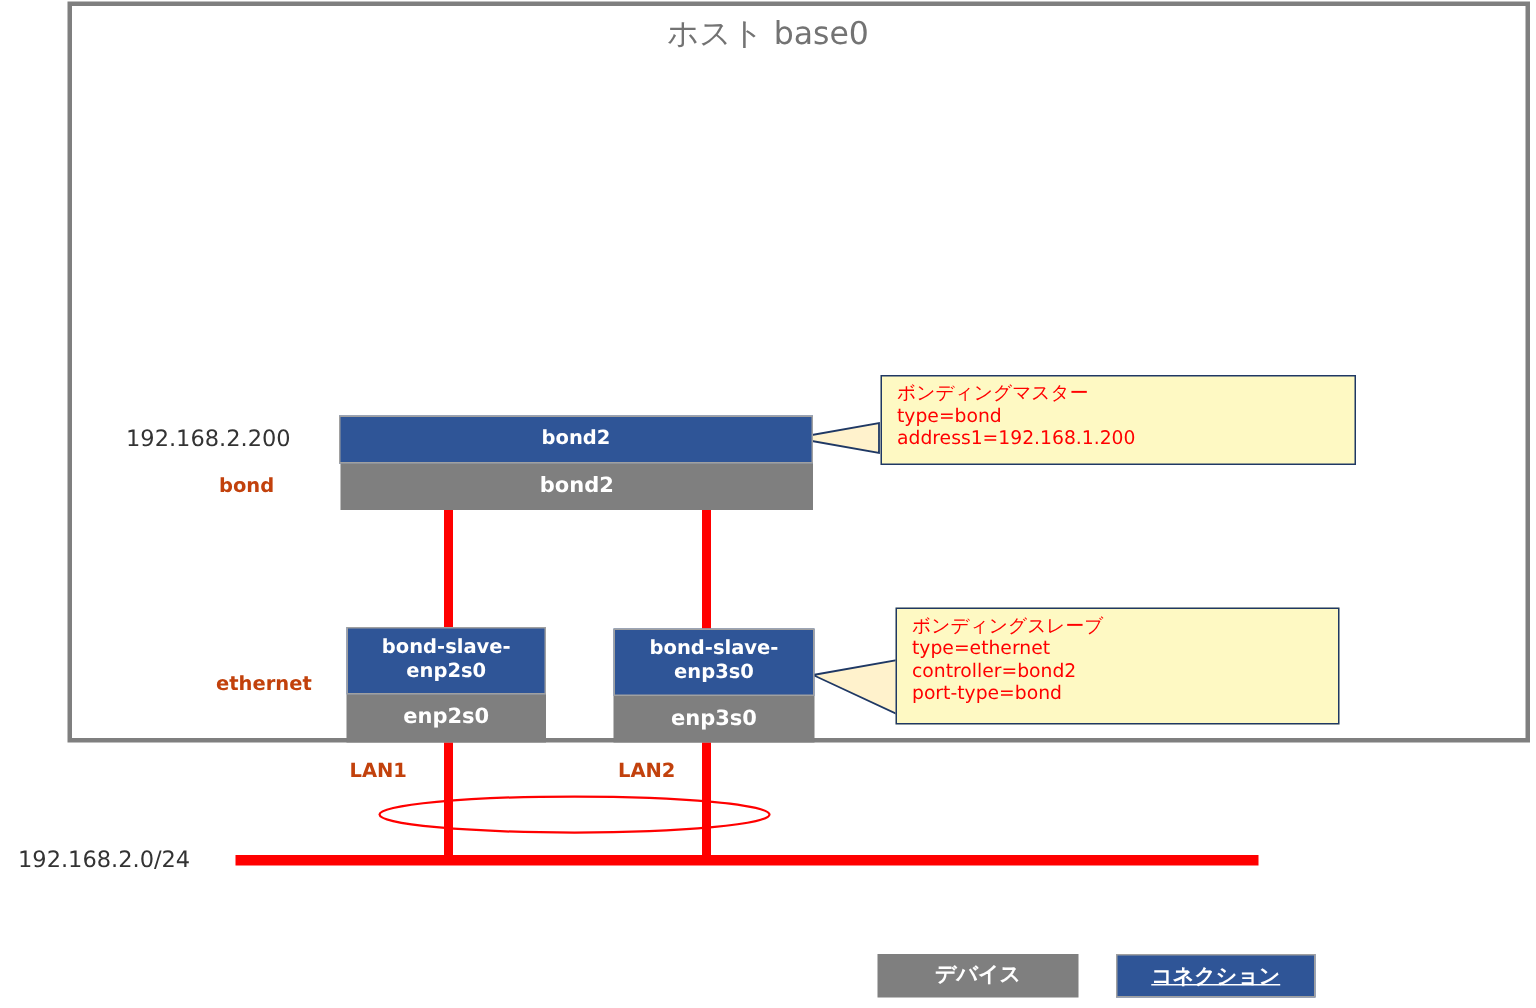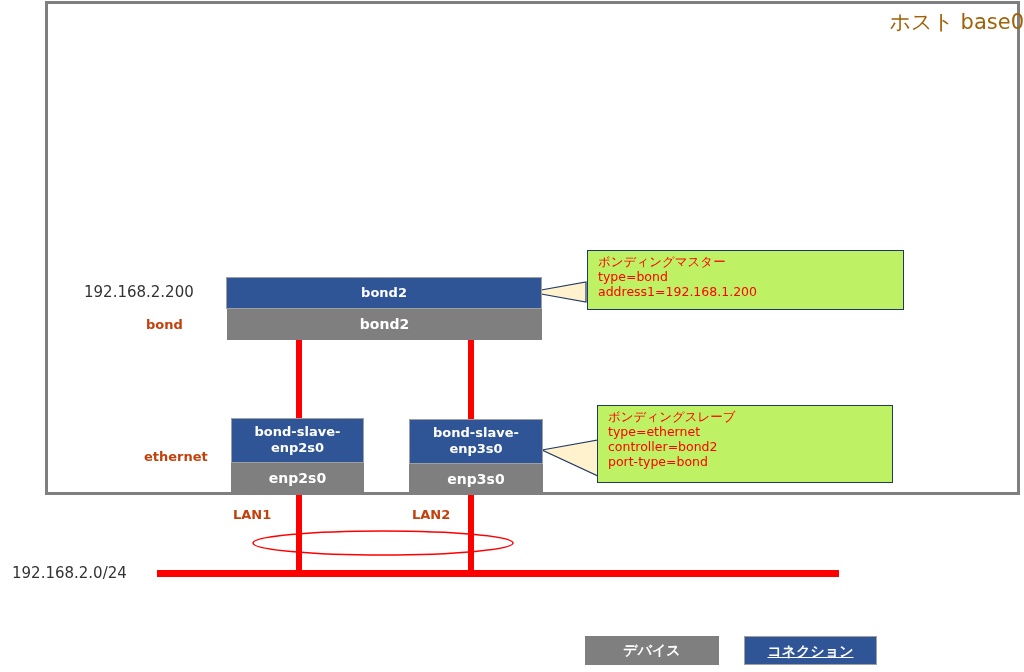--- a/index.html
+++ b/index.html
@@ -1,25 +1,25 @@
 <!DOCTYPE html>
 <html><head>
 <meta charset="utf-8">
 <style>
   html, body { margin: 0; padding: 0; background: #ffffff; }
   body { width: 1024px; height: 672px; position: relative; overflow: hidden;
          font-family: "DejaVu Sans", "Liberation Sans", sans-serif; }
   .abs { position: absolute; box-sizing: border-box; }
   .host { left: 45px; top: 1px; width: 975px; height: 494px; border: 3px solid #7f7f7f; border-top-width: 3px; background: #fff; }
-  .host-title { left: 0; top: 8px; width: 1024px; text-align: right; font-size: 21px; color: #a16207; }
+  .host-title { left: 0; top: 8px; width: 1024px; text-align: center; font-size: 21px; color: #737373; }
   .blue { background: #2f5597; color: #fff; font-weight: bold; text-align: center; font-size: 13px; border: 1px solid #a0a0a0; }
   .gray { background: #7f7f7f; color: #fff; font-weight: bold; text-align: center; font-size: 14px; }
   .lbl { font-size: 13px; font-weight: bold; color: #c2410c; }
   .ip { font-size: 15px; color: #333; }
-  .note { background: #bef264; border: 1.5px solid #1f3864; color: #ff0000; font-size: 12.5px; line-height: 15px; padding: 3px 0 0 10px; }
+  .note { background: #fef9c3; border: 1.5px solid #1f3864; color: #ff0000; font-size: 12.5px; line-height: 15px; padding: 3px 0 0 10px; }
   .legend { text-align: center; color: #fff; font-weight: bold; font-size: 14px; line-height: 28px; }
   svg.lines { position: absolute; left: 0; top: 0; }
 </style>
 </head>
 <body>
 
 <div class="abs host"></div>
 <div class="abs host-title">ホスト base0</div>
 
 <svg class="lines" width="1024" height="672">

